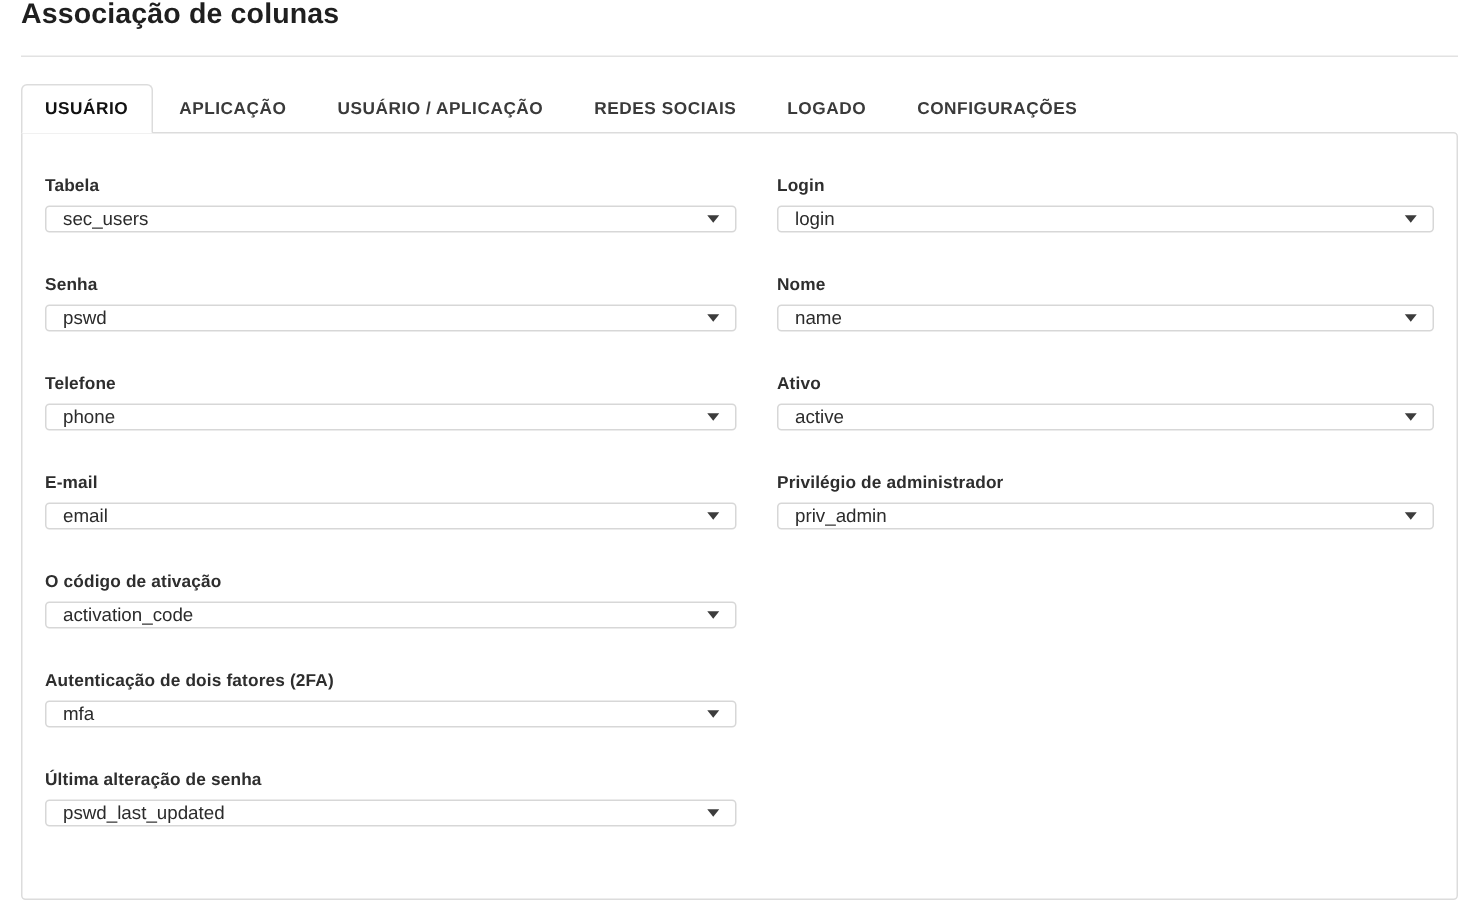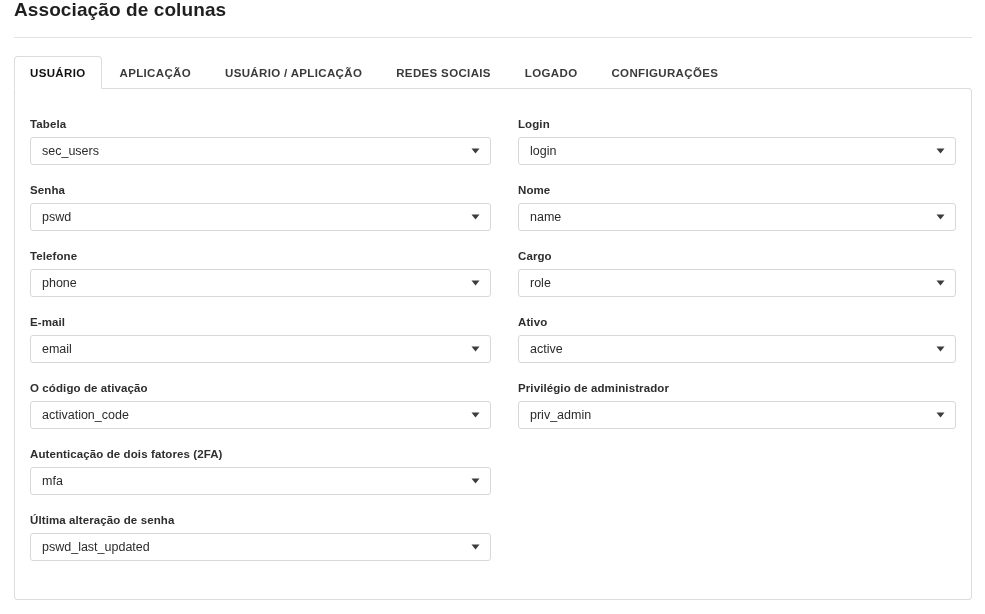--- a/index.html
+++ b/index.html
@@ -126,21 +126,21 @@
     color: #2e2e2e;
     line-height: 14px;
     margin-bottom: 6px;
     letter-spacing: 0.1px;
     white-space: nowrap;
   }
 
   .select {
     position: relative;
     width: 100%;
-    height: 28px;
+    height: 18px;
     background: #ffffff;
     border: 1px solid #d7d7d7;
     border-radius: 3px;
     display: flex;
     align-items: center;
     cursor: pointer;
   }
 
   .select-value {
     font-size: 12.5px;
@@ -282,31 +282,20 @@
               <div class="select">
                 <span class="select-value">name</span>
                 <span class="select-caret">
                   <svg width="9" height="6" viewBox="0 0 9 6">
                     <path d="M0.5 0.5 L8.5 0.5 L4.5 5.5 Z" fill="#3c3c3c"></path>
                   </svg>
                 </span>
               </div>
             </div>
             <div class="field">
-              <label class="field-label">Cargo</label>
-              <div class="select">
-                <span class="select-value">role</span>
-                <span class="select-caret">
-                  <svg width="9" height="6" viewBox="0 0 9 6">
-                    <path d="M0.5 0.5 L8.5 0.5 L4.5 5.5 Z" fill="#3c3c3c"></path>
-                  </svg>
-                </span>
-              </div>
-            </div>
-            <div class="field">
               <label class="field-label">Ativo</label>
               <div class="select">
                 <span class="select-value">active</span>
                 <span class="select-caret">
                   <svg width="9" height="6" viewBox="0 0 9 6">
                     <path d="M0.5 0.5 L8.5 0.5 L4.5 5.5 Z" fill="#3c3c3c"></path>
                   </svg>
                 </span>
               </div>
             </div>

